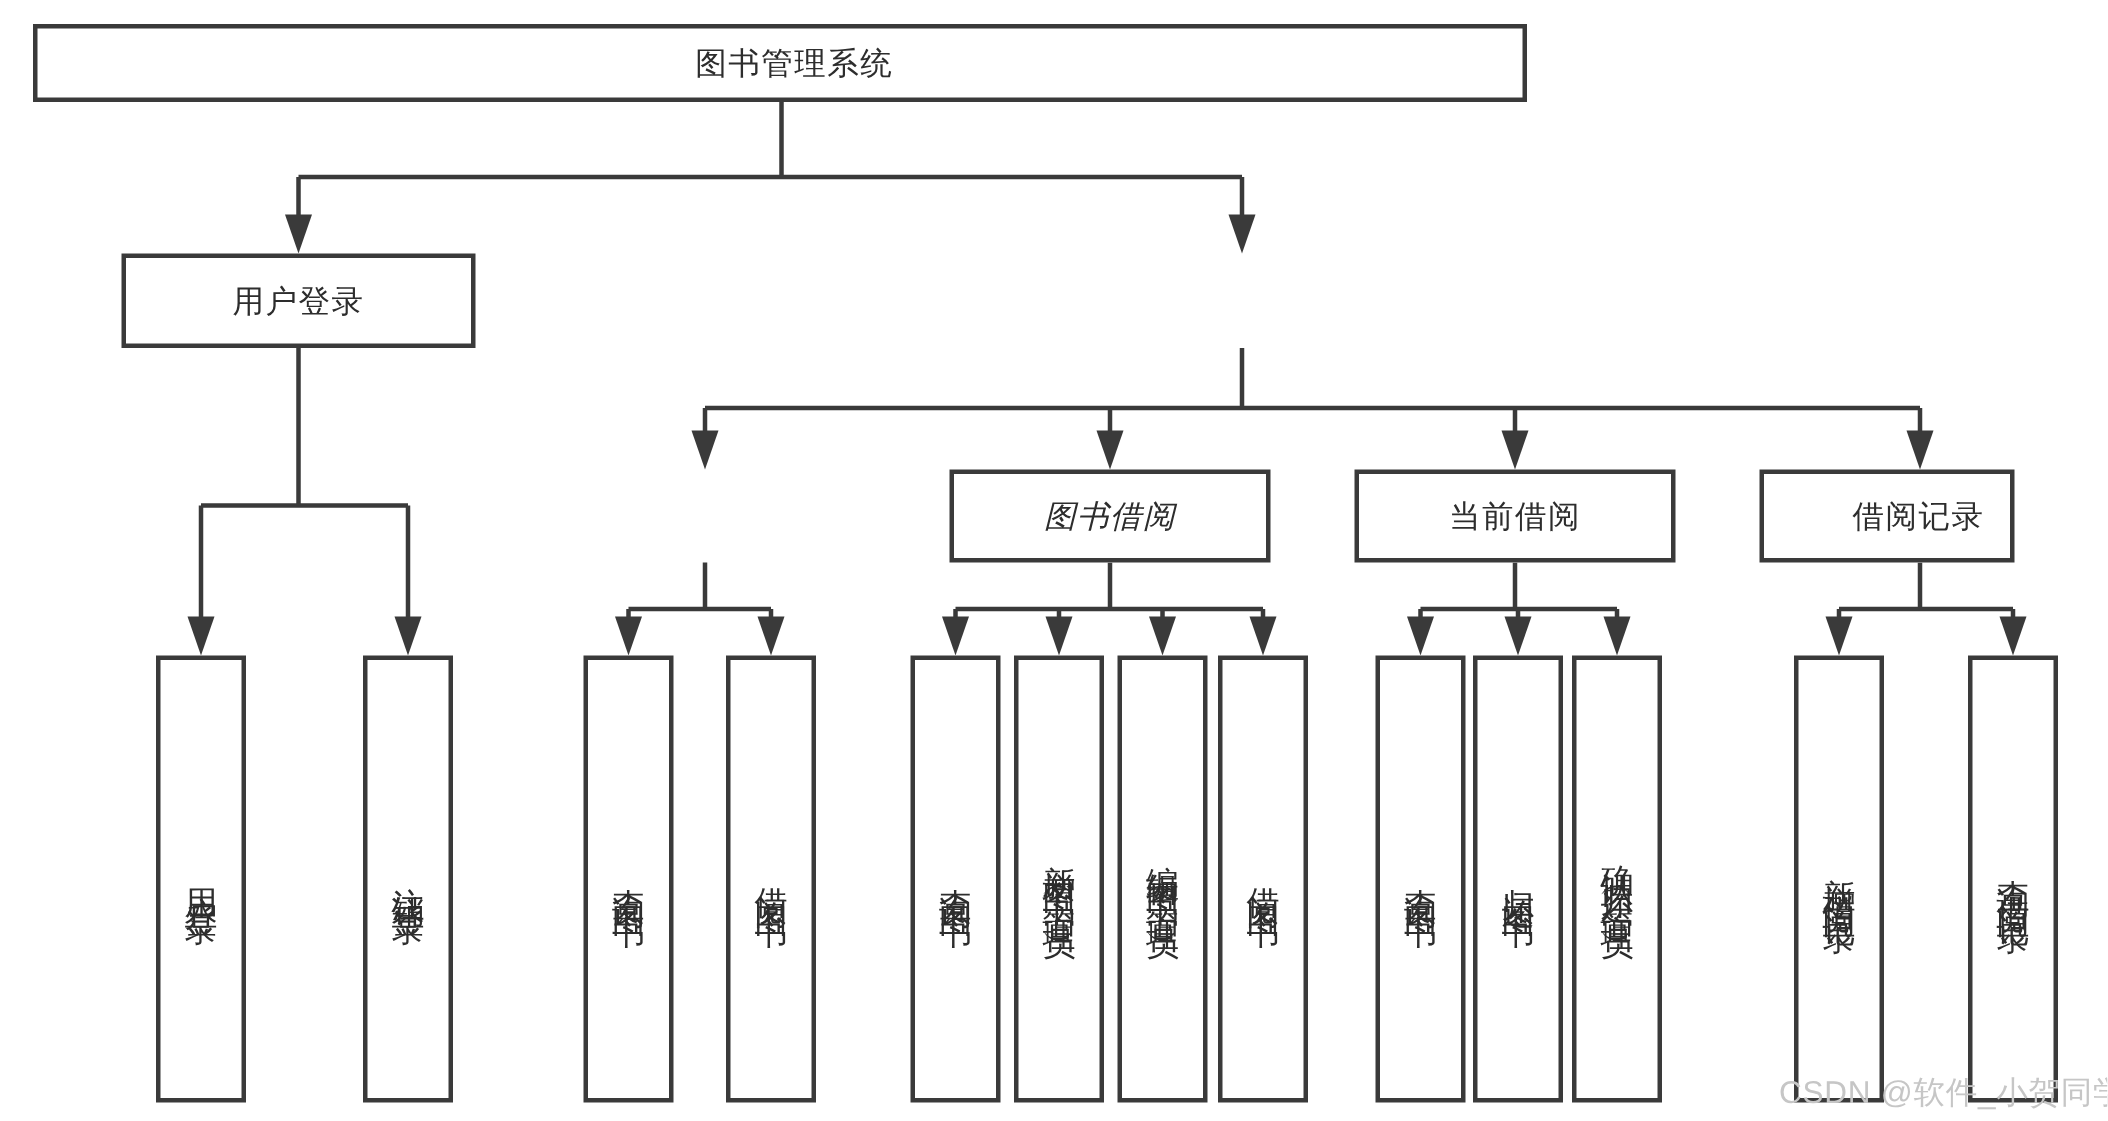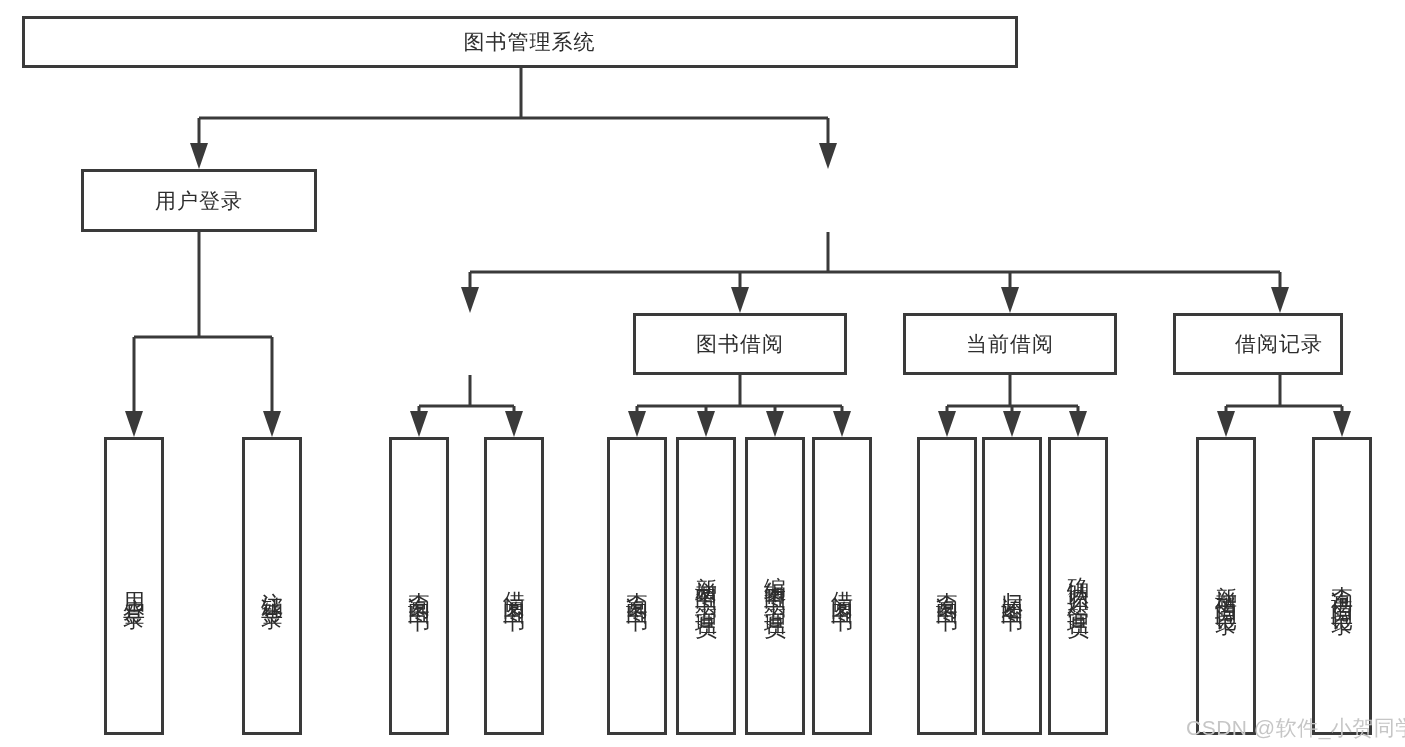--- a/index.html
+++ b/index.html
@@ -113,21 +113,21 @@
   </svg>
 
   <div class="node" style="left:22px; top:16px; width:996px; height:52px;padding-left:19px;">
     <span class="hlabel">图书管理系统</span>
   </div>
 
   <div class="node" style="left:81px; top:169px; width:236px; height:63px;">
     <span class="hlabel">用户登录</span>
   </div>
 
-  <div class="node" style="left:633px; top:313px; width:214px; height:62px;">
+  <div class="node" style="left:633px; top:313px; width:214px; height:62px;font-style:italic;">
     <span class="hlabel">图书借阅</span>
   </div>
   <div class="node" style="left:903px; top:313px; width:214px; height:62px;">
     <span class="hlabel">当前借阅</span>
   </div>
   <div class="node" style="left:1173px; top:313px; width:170px; height:62px;padding-left:42px;">
     <span class="hlabel">借阅记录</span>
   </div>
 
   <div class="node" style="left:104px; top:437px; width:60px; height:298px;">

